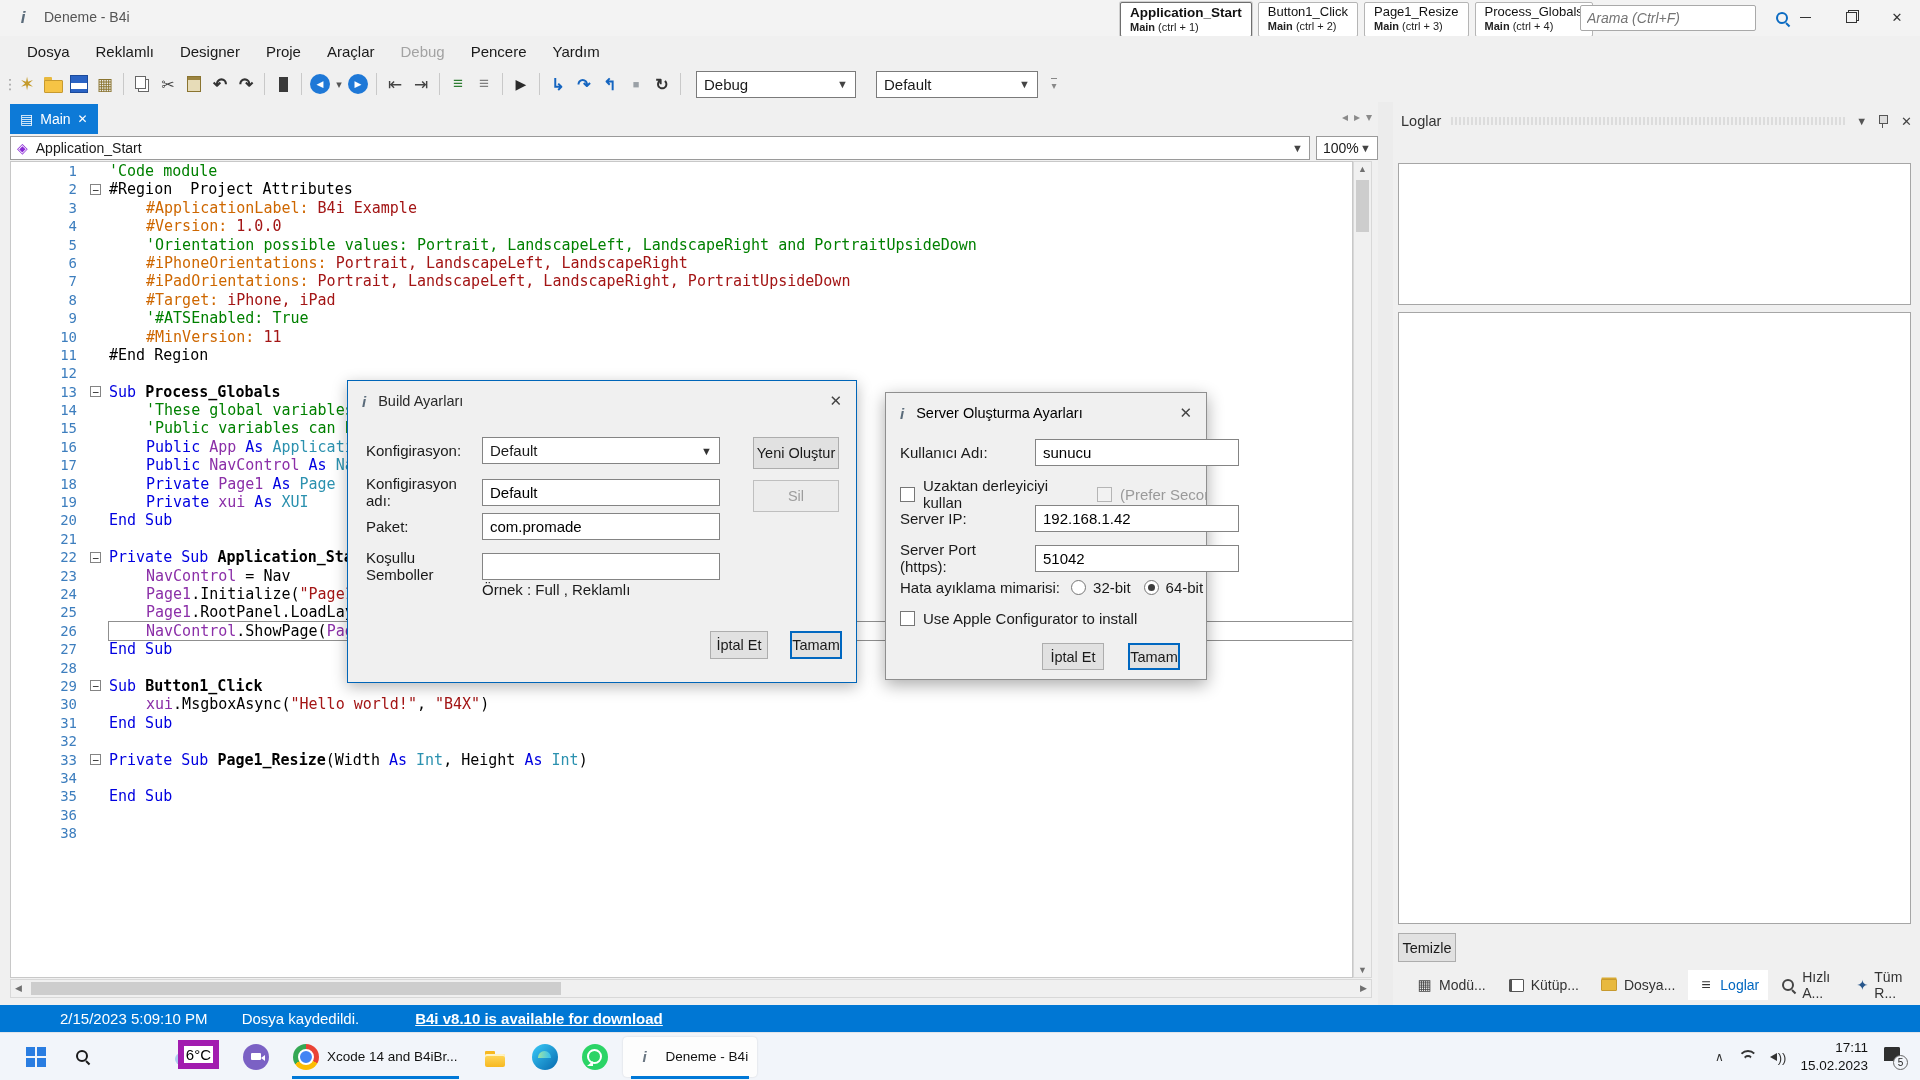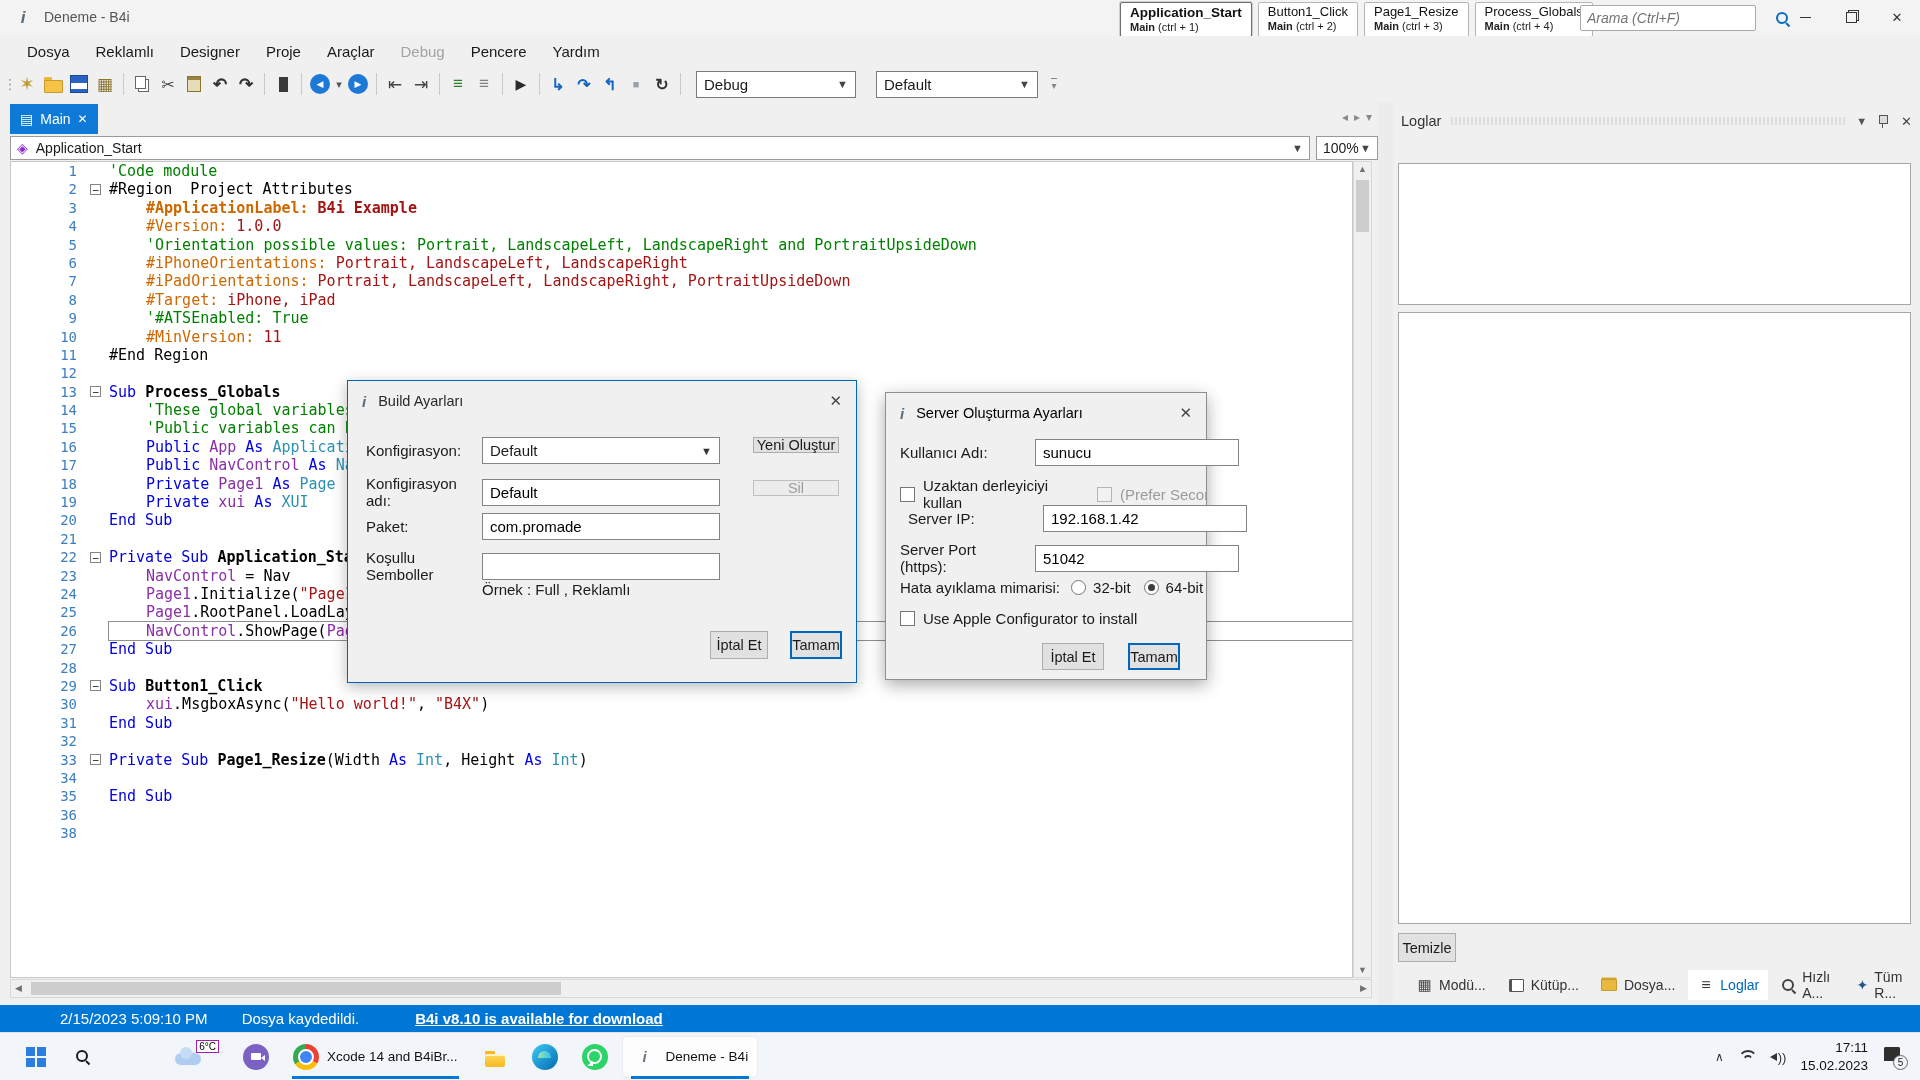--- a/index.html
+++ b/index.html
@@ -137,21 +137,21 @@
   .build-dlg { left:347px; top:380px; width:510px; height:303px; border:1px solid #0065b8; box-shadow:0 4px 14px rgba(0,0,0,.28); }
   .server-dlg { left:885px; top:392px; width:322px; height:288px; border:1px solid #8f8f8f; box-shadow:0 5px 16px rgba(0,0,0,.33); }
   .server-dlg .dlg-title { color:#000000; }
   .frow { position:absolute; display:flex; align-items:center; font-size:15px; }
   .field { background:#fff; border:1px solid #848484; height:27px; display:flex; align-items:center; padding:0 7px; font-size:15px; }
   .field input { border:none; outline:none; width:100%; font-size:15px; font-family:"Liberation Sans", sans-serif; background:transparent; color:#000; }
   .ddl { justify-content:space-between; }
   .ddl .caret { color:#333; font-size:11px; }
   .bd-label { width:116px; flex:0 0 116px; }
   .bd-field { width:238px; }
-  .sidebtn { position:absolute; width:86px; height:16px; }
+  .sidebtn { position:absolute; width:86px; height:32px; }
   .sidebtn.disabled { color:#9d9d9d; background:#ececec; border-color:#bfbfbf; }
   .hint { position:absolute; left:134px; top:200px; font-size:15px; color:#1a1a1a; }
   .okbtn { border-color:#0067c0; box-shadow:inset 0 0 0 1px #0067c0; }
   .cb { width:15px; height:15px; border:1px solid #767676; background:#fff; flex:0 0 15px; }
   .cb.gray { border-color:#b5b5b5; background:#f2f2f2; }
   .radio { width:15px; height:15px; border:1px solid #767676; border-radius:50%; background:#fff; flex:0 0 15px; position:relative; }
   .radio.sel::before { content:""; position:absolute; left:3px; top:3px; width:7px; height:7px; border-radius:50%; background:#3c3c3c; }
   .graytext { color:#9a9a9a; }
   .sd-label { width:121px; flex:0 0 121px; }
   .sd-field { width:204px; }
@@ -172,21 +172,21 @@
      linear-gradient(#2a7de1,#2a7de1); -webkit-mask: none; clip-path:none;
      background:#2a7de1; clip-path: polygon(0 0,45% 0,45% 45%,0 45%); box-shadow:none; }
   .tbi-start { background:
       linear-gradient(90deg, transparent 0, transparent 0); }
   .tbi-start i { position:absolute; width:9px; height:9px; background:#2a7de1; }
   .tbi-start i:nth-child(1){left:3px;top:3px} .tbi-start i:nth-child(2){left:14px;top:3px}
   .tbi-start i:nth-child(3){left:3px;top:14px} .tbi-start i:nth-child(4){left:14px;top:14px}
   .tbi-weather { width:46px; }
   .tbi-weather .cloud { position:absolute; left:2px; top:9px; width:26px; height:12px; background:#aecdf0; border-radius:8px; }
   .tbi-weather .cloud::before { content:""; position:absolute; left:5px; top:-6px; width:12px; height:12px; background:#c6dcf5; border-radius:50%; }
-  .tbi-weather .wtemp { position:absolute; right:0; top:-4px; font-size:10px; background:#fff; border:1px solid #a21caf; padding:0 2px; color:#000;text-align:center; }
+  .tbi-weather .wtemp { position:absolute; right:0; top:-4px; font-size:15px; background:#fff; border:6px solid #a21caf; padding:0 2px; color:#000;text-align:center; }
   .tbi-chat { background:#7b61c4; border-radius:50%; }
   .tbi-chat::before { content:""; width:10px; height:7px; background:#fff; border-radius:1px; }
   .tbi-chat::after { content:""; position:absolute; right:4px; top:11px; width:0; height:0; border-top:3px solid transparent; border-bottom:3px solid transparent; border-right:4px solid #fff; }
   .tbi-chrome { border-radius:50%; background:conic-gradient(#ea4335 0 33%, #fbbc05 33% 66%, #34a853 66% 100%); }
   .tbi-chrome::before { content:""; width:12px; height:12px; background:#4285f4; border:2px solid #fff; border-radius:50%; }
   .tbi-explorer::before { content:""; position:absolute; left:3px; top:7px; width:10px; height:5px; background:#f7b820; border-radius:1px 1px 0 0; }
   .tbi-explorer::after { content:""; position:absolute; left:3px; top:10px; width:20px; height:13px; background:linear-gradient(180deg,#ffd95e,#f7b820); border-radius:2px; box-shadow:inset 0 2px 0 #fff3c4; }
   .tbi-edge { border-radius:50%; background:linear-gradient(135deg,#35c1f1 10%,#0b72b5 90%); }
   .tbi-edge::before { content:""; width:13px; height:7px; border-radius:7px 7px 0 0; background:linear-gradient(90deg,#9ee3a5,#35c1f1); margin-top:-5px; }
   .tbi-whatsapp { background:#2bd466; border-radius:50%; }
@@ -316,21 +316,21 @@
     </div>
     <div class="zoomcombo">
       <span>100%</span>
       <span class="caret">▼</span>
     </div>
   </div>
 
   <div class="codearea" id="code">
       <div class="cl"><span class="ln">1</span><span class="fm"></span><div class="lc" style="padding-left: 0px;"><span class="cm">'Code module</span></div></div>
       <div class="cl"><span class="ln">2</span><span class="fm"><span class="fold"></span></span><div class="lc" style="padding-left: 0px;"><span class="pl">#Region  Project Attributes</span></div></div>
-      <div class="cl"><span class="ln">3</span><span class="fm"></span><div class="lc" style="padding-left: 37px; font-weight: bold;"><span class="at">#ApplicationLabel:</span><span class="av"> B4i Example</span></div></div>
+      <div class="cl"><span class="ln">3</span><span class="fm"></span><div class="lc" style="padding-left: 37px;"><span class="at">#ApplicationLabel:</span><span class="av"> B4i Example</span></div></div>
       <div class="cl"><span class="ln">4</span><span class="fm"></span><div class="lc" style="padding-left: 37px;"><span class="at">#Version:</span><span class="av"> 1.0.0</span></div></div>
       <div class="cl"><span class="ln">5</span><span class="fm"></span><div class="lc" style="padding-left: 37px;"><span class="cm">'Orientation possible values: Portrait, LandscapeLeft, LandscapeRight and PortraitUpsideDown</span></div></div>
       <div class="cl"><span class="ln">6</span><span class="fm"></span><div class="lc" style="padding-left: 37px;"><span class="at">#iPhoneOrientations:</span><span class="av"> Portrait, LandscapeLeft, LandscapeRight</span></div></div>
       <div class="cl"><span class="ln">7</span><span class="fm"></span><div class="lc" style="padding-left: 37px;"><span class="at">#iPadOrientations:</span><span class="av"> Portrait, LandscapeLeft, LandscapeRight, PortraitUpsideDown</span></div></div>
       <div class="cl"><span class="ln">8</span><span class="fm"></span><div class="lc" style="padding-left: 37px;"><span class="at">#Target:</span><span class="av"> iPhone, iPad</span></div></div>
       <div class="cl"><span class="ln">9</span><span class="fm"></span><div class="lc" style="padding-left: 37px;"><span class="cm">'#ATSEnabled: True</span></div></div>
       <div class="cl"><span class="ln">10</span><span class="fm"></span><div class="lc" style="padding-left: 37px;"><span class="at">#MinVersion:</span><span class="av"> 11</span></div></div>
       <div class="cl"><span class="ln">11</span><span class="fm"></span><div class="lc" style="padding-left: 0px;"><span class="pl">#End Region</span></div></div>
       <div class="cl"><span class="ln">12</span><span class="fm"></span><div class="lc" style="padding-left: 0px;"></div></div>
       <div class="cl"><span class="ln">13</span><span class="fm"><span class="fold"></span></span><div class="lc" style="padding-left: 0px;"><span class="kw">Sub </span><span class="nm">Process_Globals</span></div></div>
@@ -461,21 +461,21 @@
       <div class="field sd-field" style="margin-left:14px;">
         <input value="sunucu" style="">
       </div>
     </div>
     <div class="frow" style="left:14px;top:84px;gap:8px;">
       <span class="cb"></span>
       <span>Uzaktan derleyiciyi kullan</span>
       <span class="cb gray" style="margin-left:8px;"></span>
       <span class="graytext" style="white-space:nowrap;overflow:hidden;max-width:86px;">(Prefer Seconda</span>
     </div>
-    <div class="frow" style="left:14px;top:112px;margin-left:8px;">
+    <div class="frow" style="left:14px;top:112px;">
       <span class="sd-label">Server IP:</span>
       <div class="field sd-field" style="margin-left:14px;">
         <input value="192.168.1.42" style="">
       </div>
     </div>
     <div class="frow" style="left:14px;top:148px;">
       <span class="sd-label">Server Port (https):</span>
       <div class="field sd-field" style="margin-left:14px;">
         <input value="51042" style="">
       </div>

